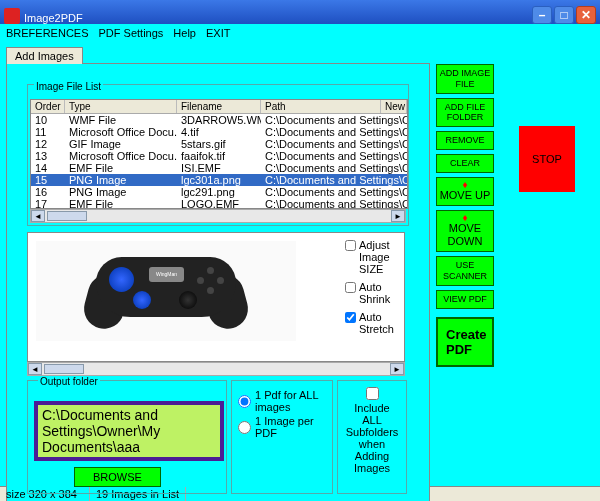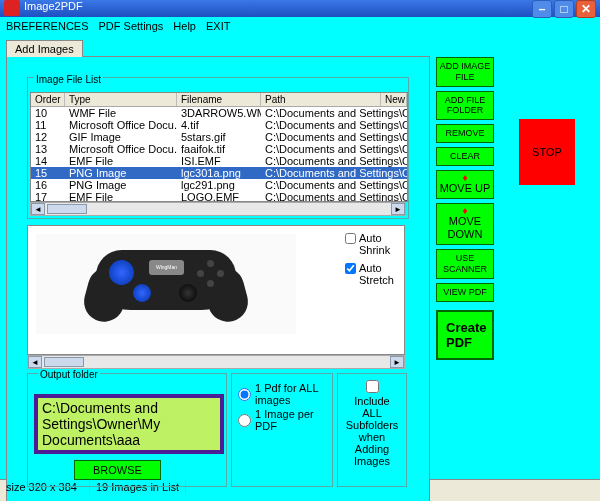--- a/index.html
+++ b/index.html
@@ -1,17 +1,17 @@
 <!DOCTYPE html>
 <html><head>
 <meta charset="utf-8">
 <style>
 * { box-sizing: border-box; margin: 0; padding: 0; font-family: "Tahoma", sans-serif; font-size: 11px; }
 body { background: #ece9d8; width: 600px; height: 501px; overflow: hidden; }
-.titlebar { background: linear-gradient(#3b78e7,#1e4fc1); height: 17px; display: flex; align-items: flex-start; color: #fff; padding: 0 4px; }
+.titlebar { background: linear-gradient(#3b78e7,#1e4fc1); height: 24px; display: flex; align-items: flex-end; color: #fff; padding: 0 4px; }
 .titlebar .icon { width: 16px; height: 16px; background: #d22; border-radius: 2px; margin-right: 4px; }
 .titlebar .spacer { flex: 1; }
 .tbtn { width: 20px; height: 18px; margin-left: 2px; border-radius: 3px; display: flex; align-items: center; justify-content: center; color: #fff; font-weight: bold; font-size: 12px; }
 .tbtn.min, .tbtn.max { background: #4f8be8; border: 1px solid #2a5fbf; }
 .tbtn.close { background: #e8613c; border: 1px solid #b43d1e; }
 .menubar { background: #00ffff; height: 18px; display: flex; align-items: center; gap: 10px; padding: 0 6px; color: #000; }
 .bigarea { background: #00ffff; height: 444px; padding: 4px 6px 0 6px; display: flex; gap: 6px; }
 .tab { background: #ece9d8; border: 1px solid #888; border-bottom: none; display: inline-block; padding: 2px 8px; position: relative; top: 1px; }
 .leftcol { display: flex; flex-direction: column; }
 .gbox { background: #00ffff; border: 1px solid #5aa; padding: 2px 2px 2px 2px; }
@@ -162,20 +162,24 @@
                 <div style="top:10px;left:20px"></div>
                 <div style="top:20px;left:10px"></div>
               </div>
             <div class="gp-stick1"></div>
               <div class="gp-stick2"></div>
           </div>
         </div>
         <div class="opts" style="margin-left:auto;margin-right:6px;width:55px;">
           <div class="opt">
               <input type="checkbox" style="">
+              <span>Adjust Image SIZE</span>
+            </div>
+          <div class="opt">
+              <input type="checkbox" style="">
               <span>Auto Shrink</span>
             </div>
           <div class="opt">
               <input type="checkbox" checked="" style="">
               <span>Auto Stretch</span>
             </div>
         </div>
       </div>
       <div class="hscroll" style="width:378px;">
         <div class="arrow">◄</div>

